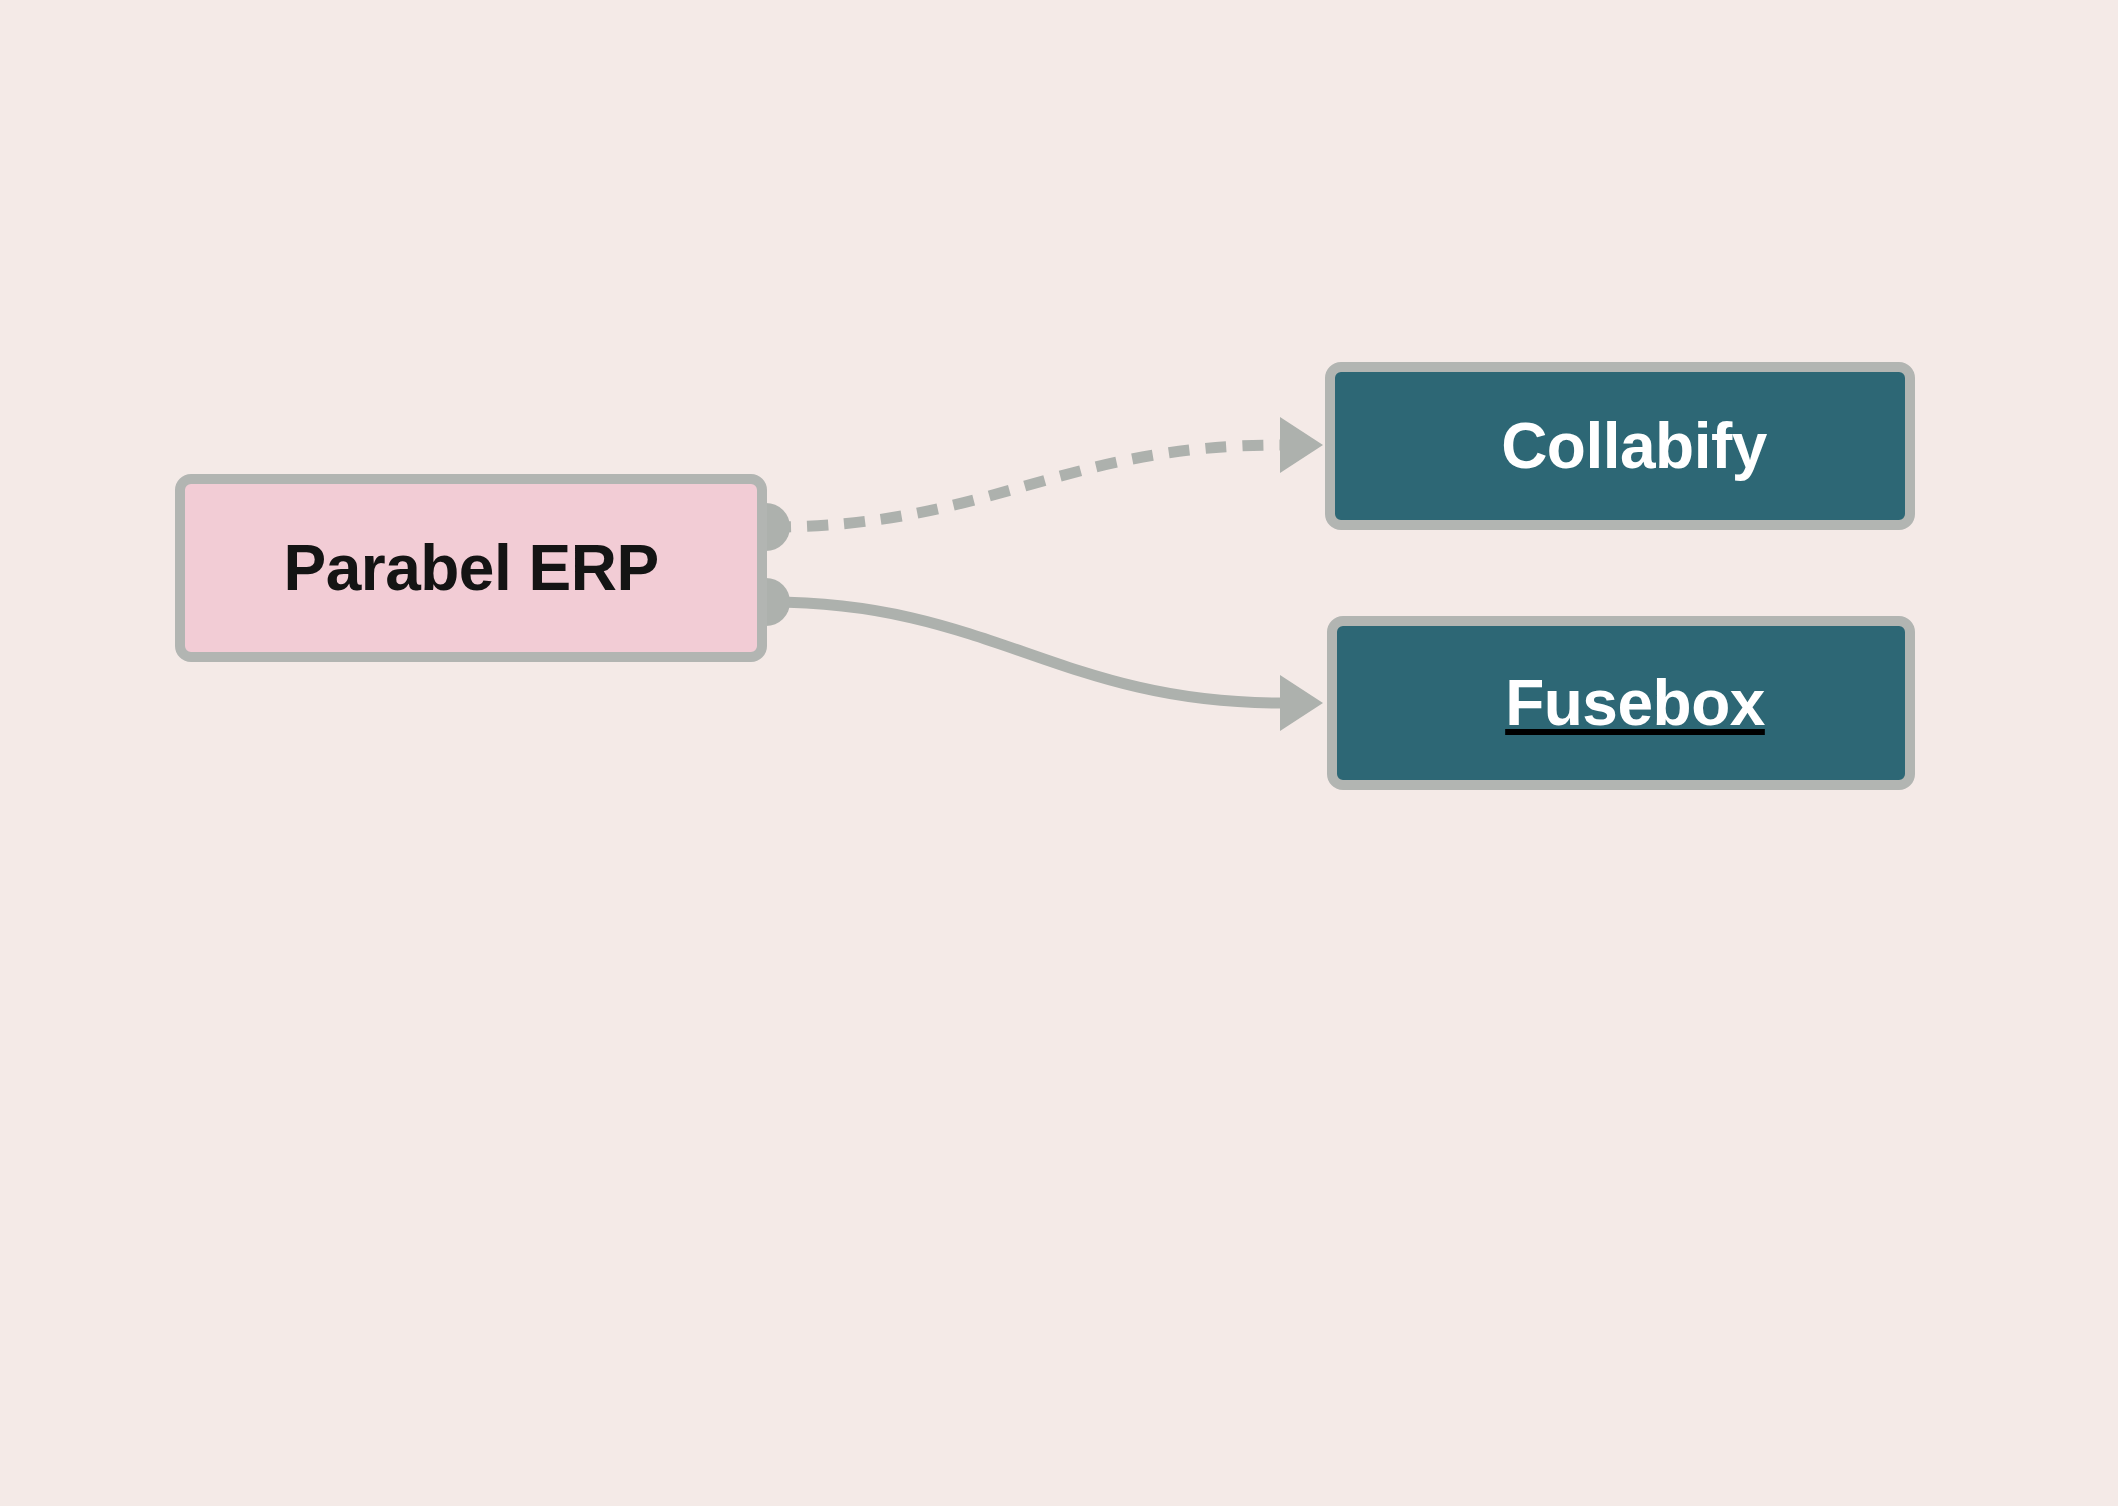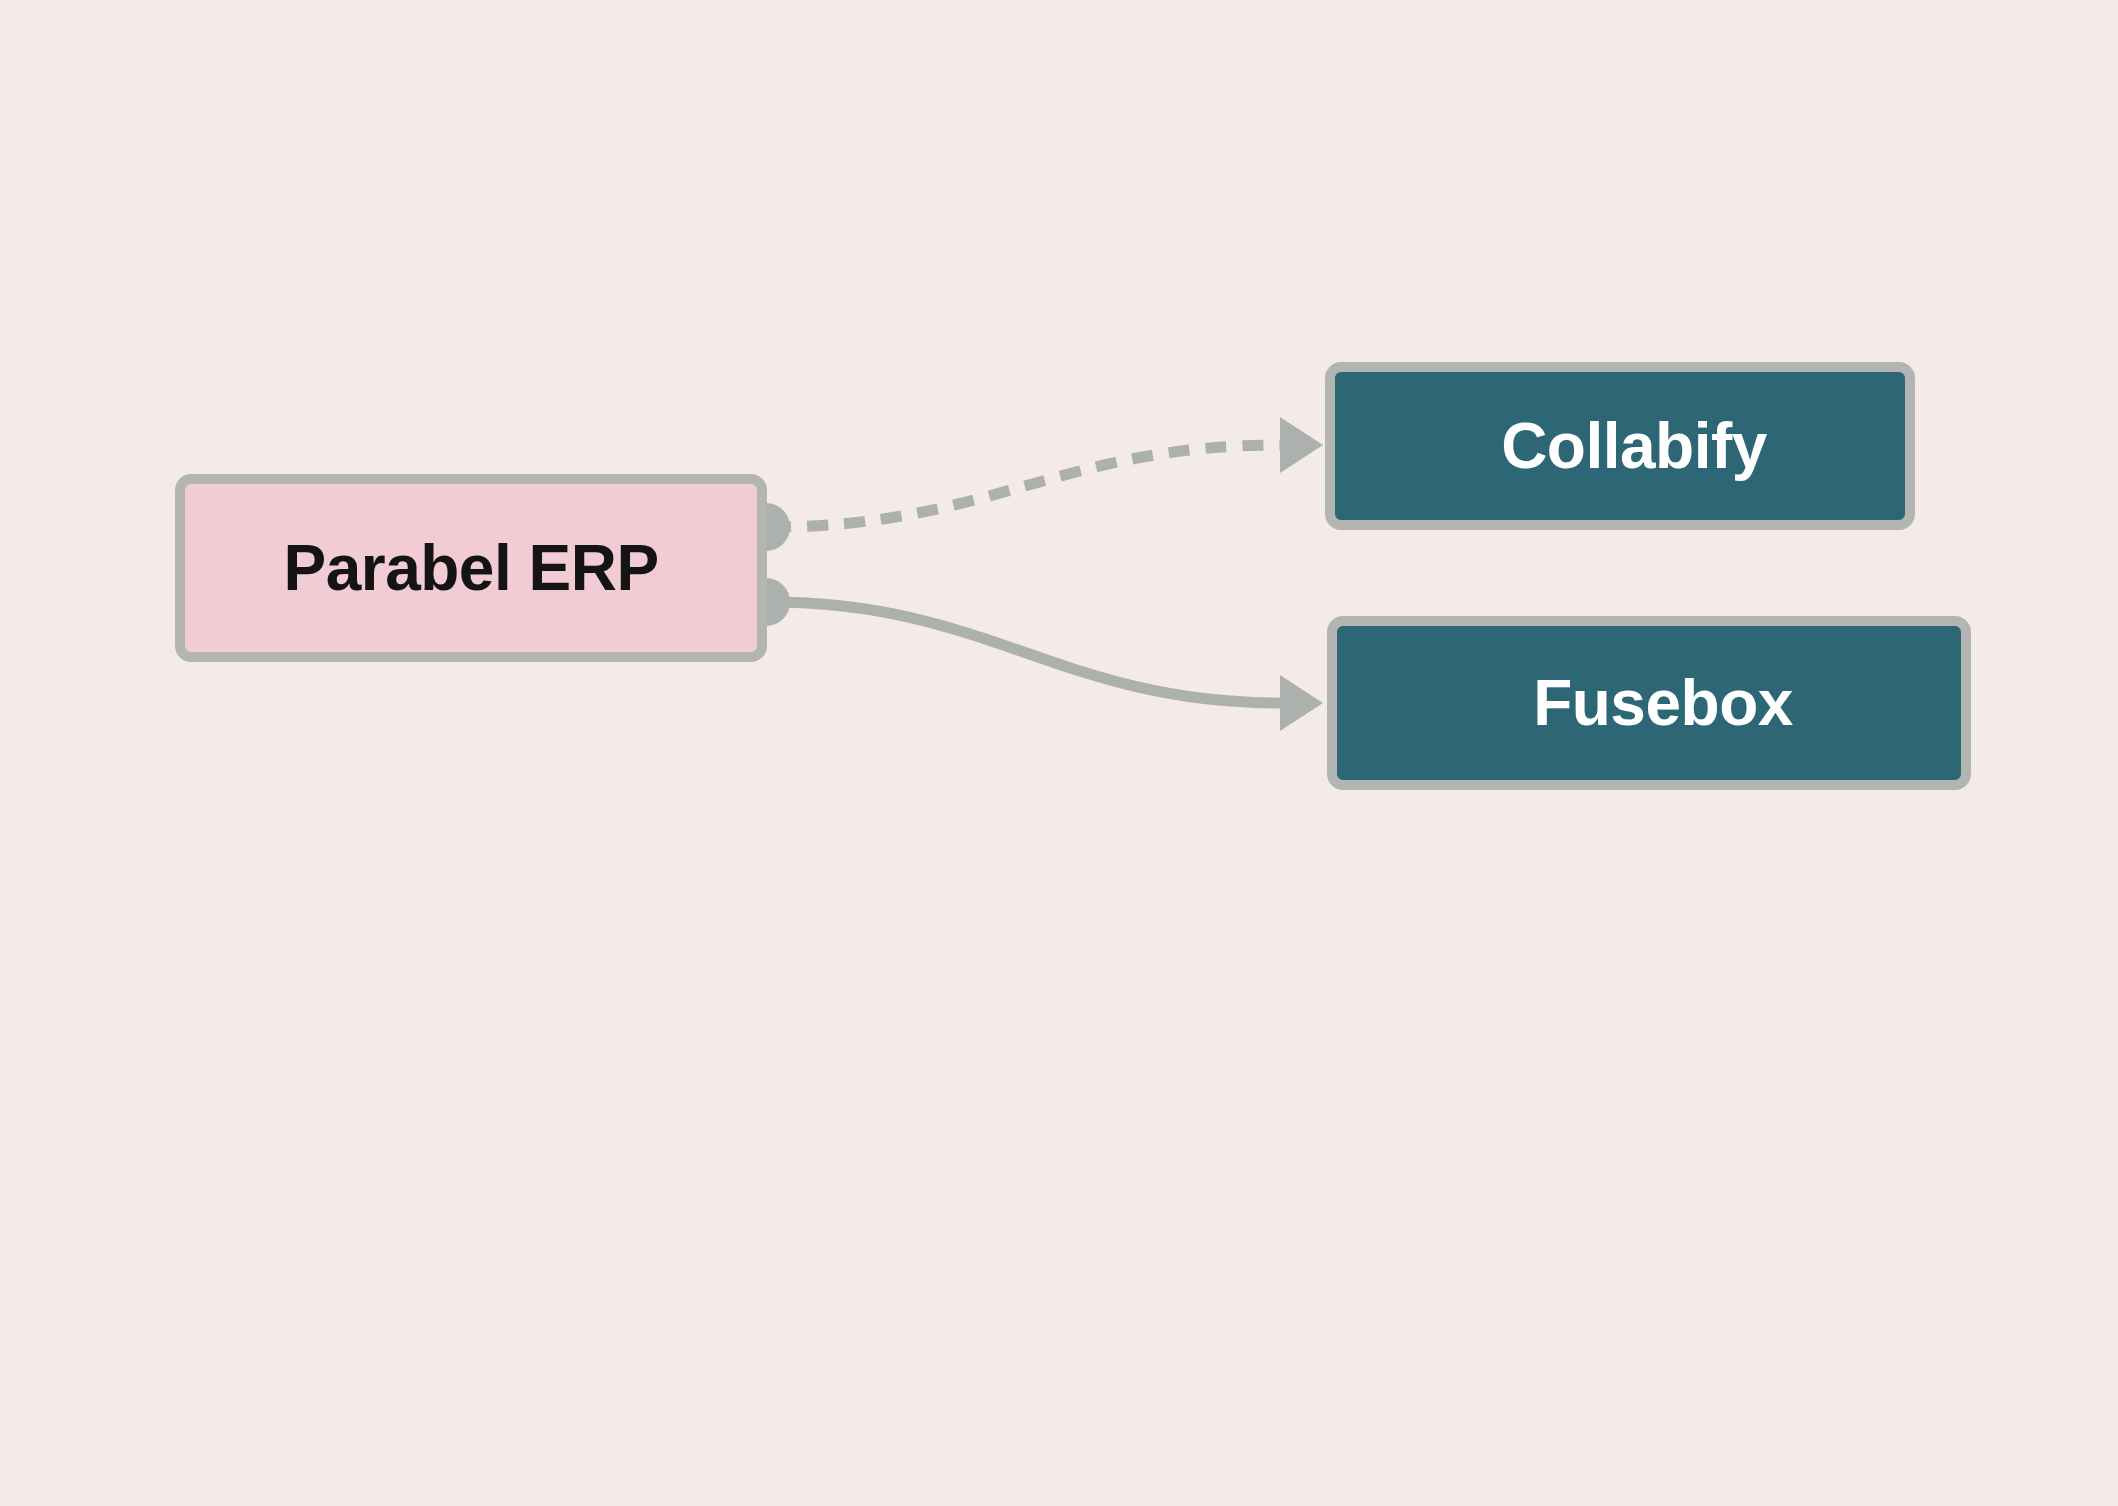--- a/index.html
+++ b/index.html
@@ -48,21 +48,21 @@
     font-size: 64px;
     font-weight: bold;
     letter-spacing: -0.5px;
     white-space: nowrap;
     user-select: none;
   }
   .label-dark  { color: var(--text-dark); }
   .label-light { color: var(--text-light); }
   #node-parabel   { left: 175px;  top: 474px; width: 592px; height: 188px; }
   #node-collabify { left: 1325px; top: 362px; width: 590px; height: 168px; }
-  #node-fusebox   { left: 1327px; top: 616px; width: 644px; height: 174px; }
+  #node-fusebox   { left: 1327px; top: 616px; width: 588px; height: 174px; text-decoration: underline; }
 </style>
 </head>
 <body>
 
 <div class="canvas">
 
   <svg class="edge-layer" viewBox="0 0 2118 1506" width="2118" height="1506" xmlns="http://www.w3.org/2000/svg">
 
     <path class="edge dashed" d="M 770 527 C 990 527 1060 445 1280 445"></path>
     <polygon class="arrowhead" points="1280,417 1280,473 1323,445"></polygon>

